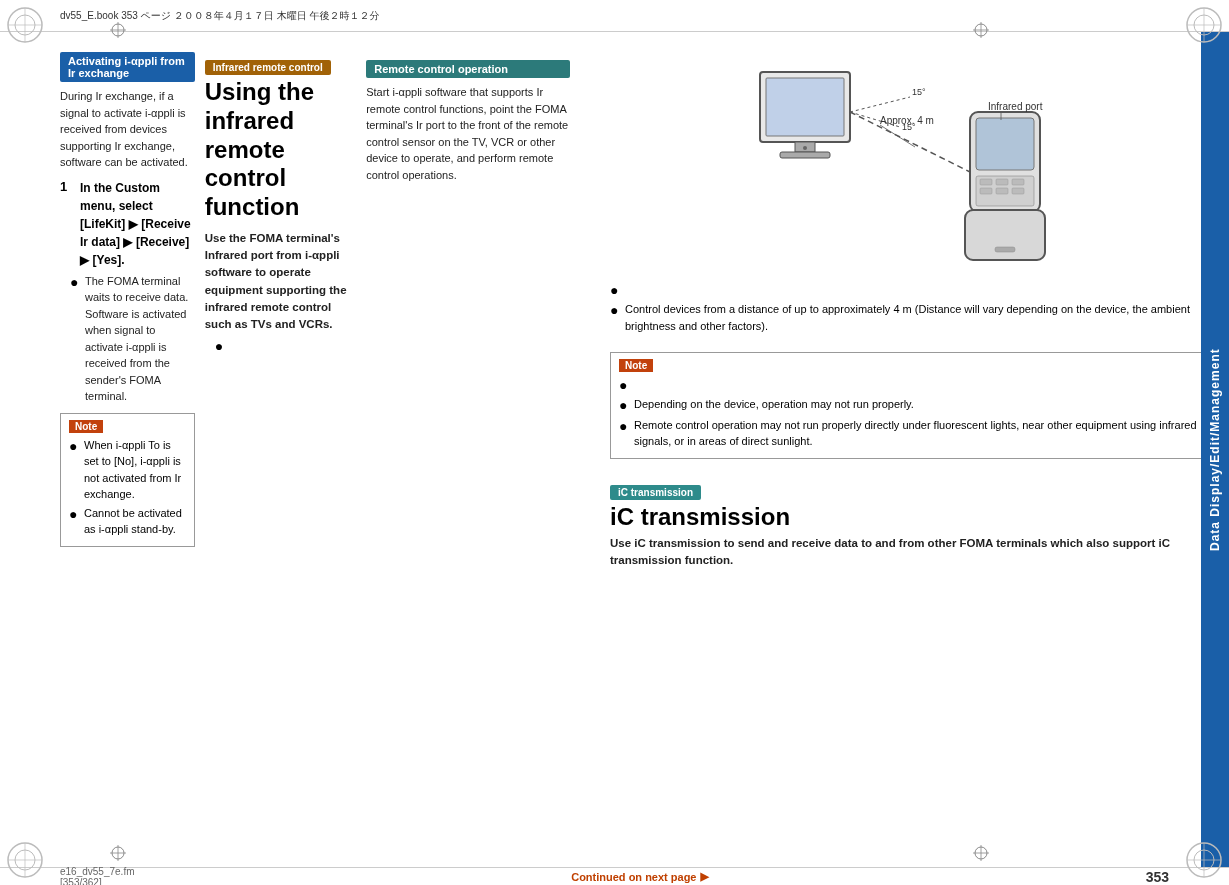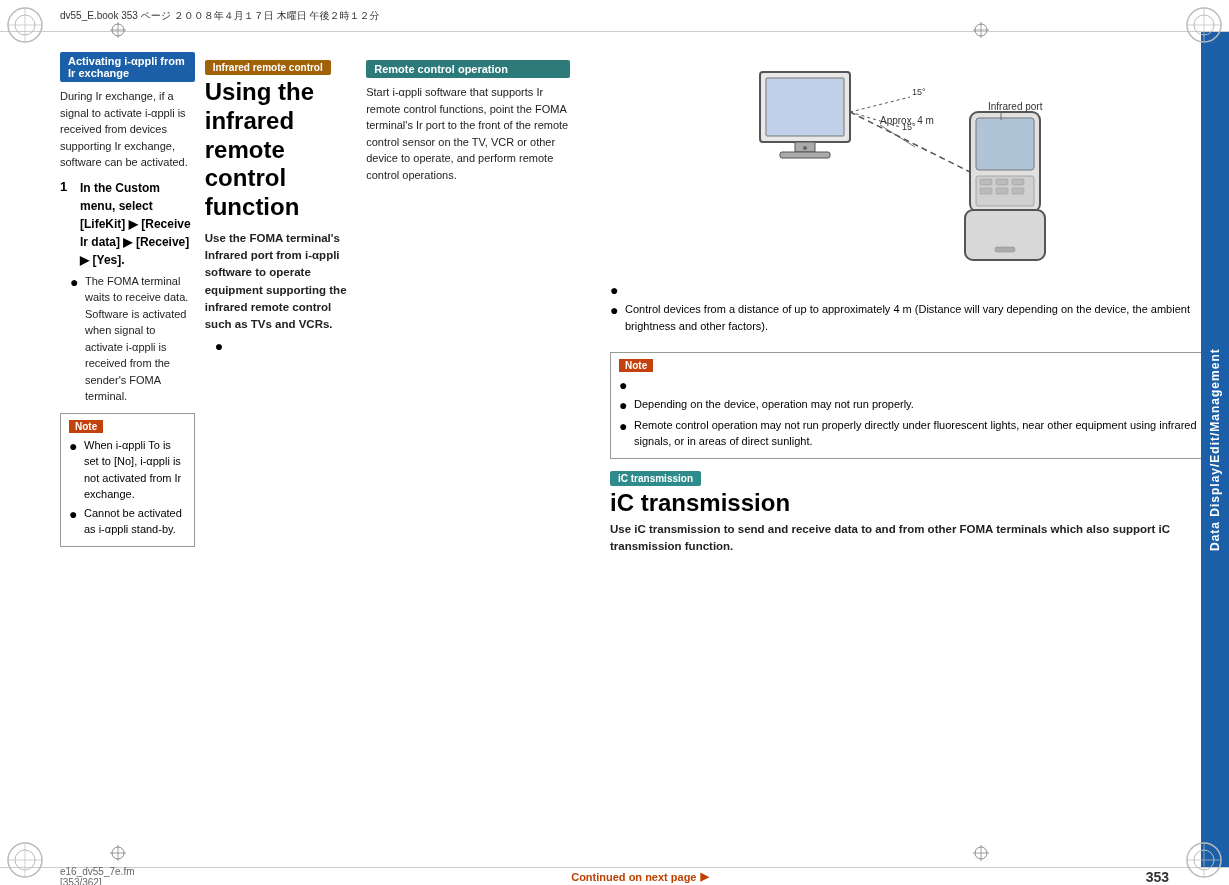--- a/index.html
+++ b/index.html
@@ -197,21 +197,21 @@
       gap: 4px;
     }
     .page-num {
       font-size: 14px;
       font-weight: bold;
       color: #333;
     }
 
     
     .ic-section {
-      margin-top: 2px;
+      margin-top: 16px;
     }
     .ic-big-heading {
       font-size: 24px;
       font-weight: bold;
       margin-top: 2px;
       margin-bottom: 4px;
     }
 
     
     .right-note-box {

